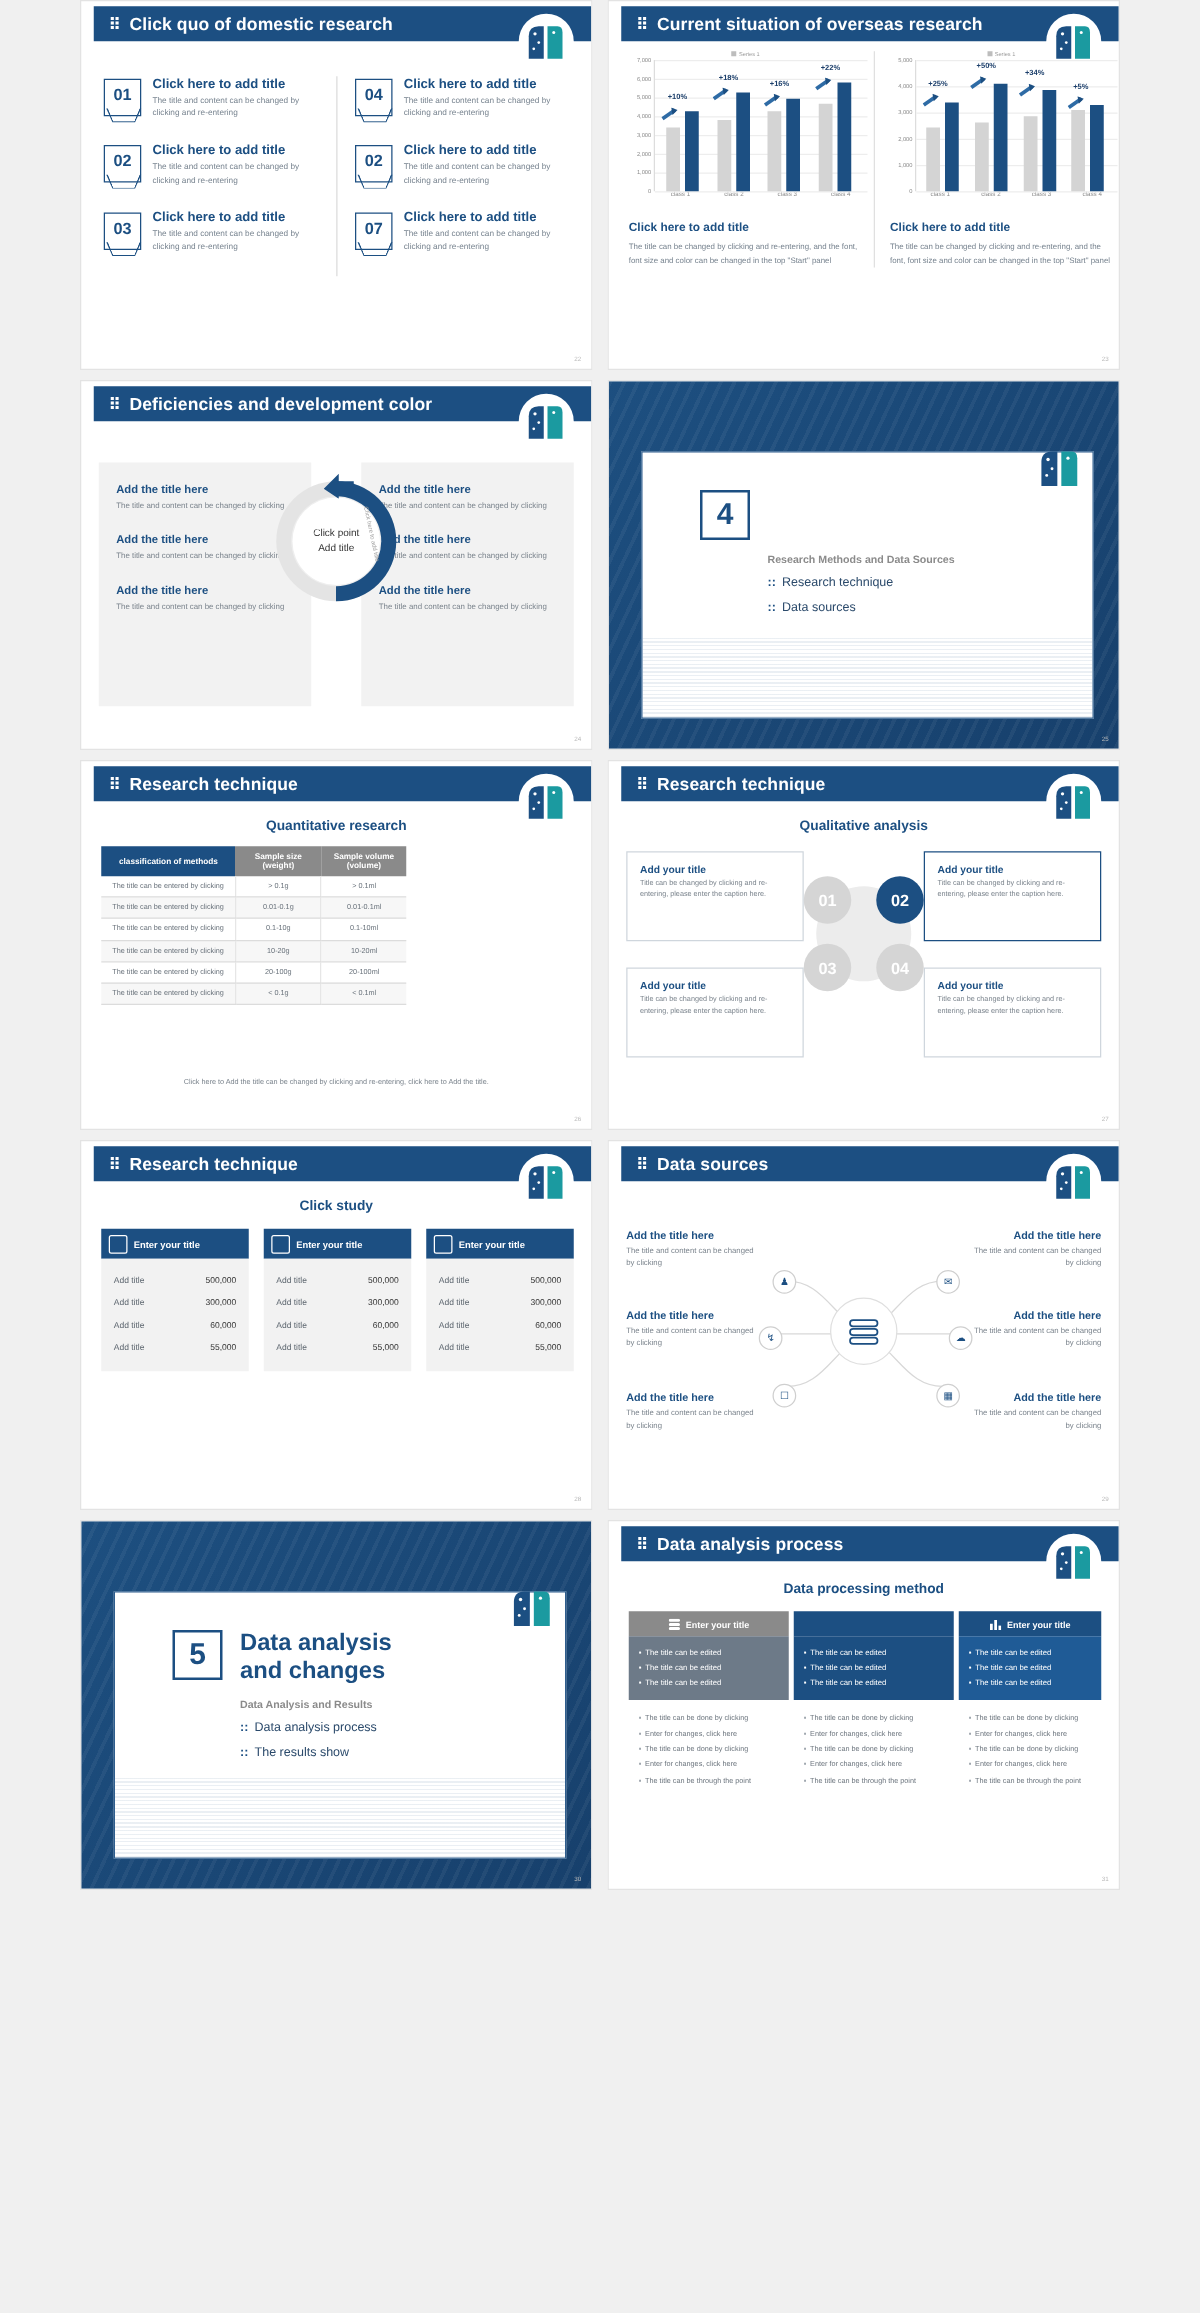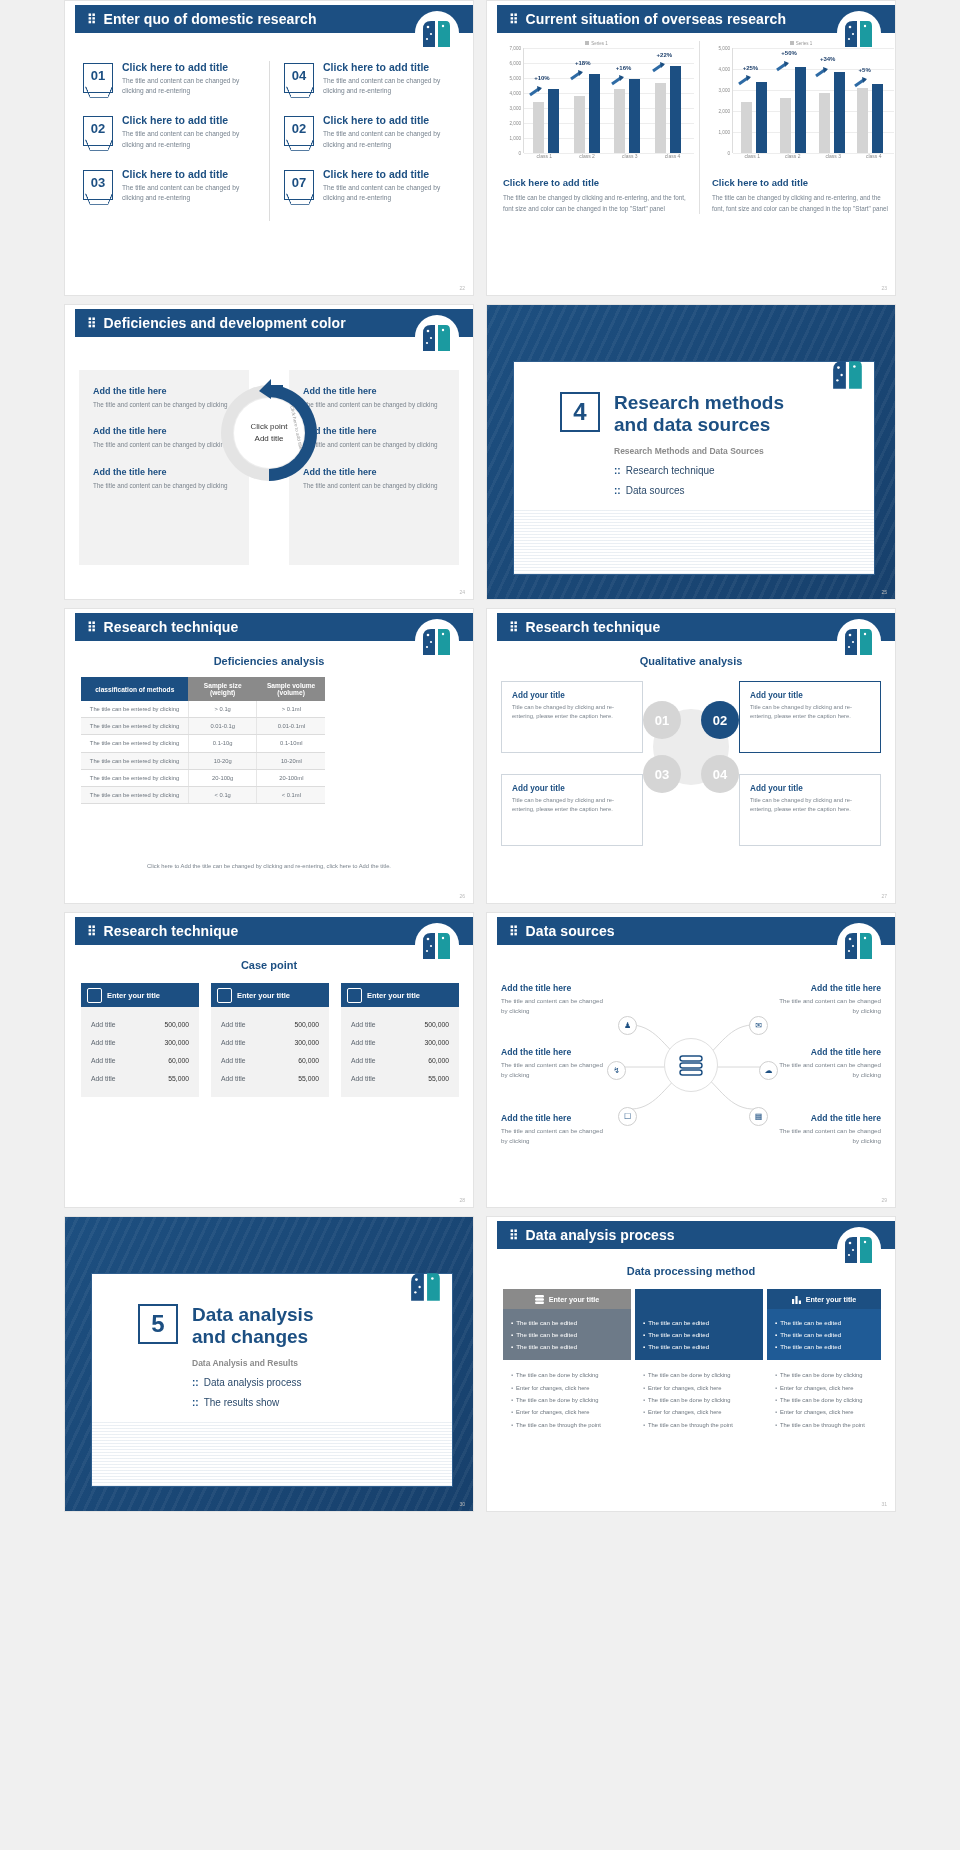--- a/index.html
+++ b/index.html
@@ -148,21 +148,21 @@
   .dp-bl b{font-weight:normal;color:#9aa2aa;margin-right:3px;}
 </style>
 </head>
 <body>
 
 <div class="grid">
 
   <div class="slide">
     <div class="hdr">
       <span class="dots">⠿</span>
-      <h1>Enter quo of domestic research</h1>
+      <h1>Click quo of domestic research</h1>
     </div>
     <div class="logo">
       <div class="bgc"></div>
       <svg width="32" height="30" viewBox="0 0 32 30">
         <path d="M2 28 L2 10 Q2 2 10 2 L14 2 L14 28 Z" fill="#1c4f82"></path>
         <path d="M17 2 L25 2 Q29 2 29 7 L29 28 L17 28 Z" fill="#1b9aa0"></path>
         <path d="M3 27 L13 6 L13 27 Z" fill="#fff" opacity="0"></path>
         <circle cx="7" cy="8" r="1.3" fill="#fff"></circle>
           <circle cx="10" cy="15" r="1.1" fill="#fff"></circle>
         <circle cx="6" cy="20" r="1.1" fill="#fff"></circle>
@@ -451,24 +451,20 @@
       <div class="curvetxt" style="right:-2px;top:40px;transform:rotate(78deg);color:#9d9d9d">Click here to add title</div>
     </div>
     <div class="pg">24</div>
   </div>
 
   <div class="slide">
     <div class="cover"></div>
     <div class="cover-card">
       <div style="display:flex;align-items:flex-start;">
         <div class="numbox">4</div>
-        <div>
-          <div class="cv-t">Research methods</div><br>
-          <div class="cv-t">and data sources</div>
-        </div>
       </div>
       <div class="cv-s">Research Methods and Data Sources</div>
       <div class="cv-li"><b>::</b><span>Research technique</span></div>
       <div class="cv-li"><b>::</b><span>Data sources</span></div>
     </div>
     <div class="logo" style="right:26px;top:46px">
       <svg width="34" height="32" viewBox="0 0 32 30">
         <path d="M2 28 L2 10 Q2 2 10 2 L14 2 L14 28 Z" fill="#1c4f82"></path>
         <path d="M17 2 L25 2 Q29 2 29 7 L29 28 L17 28 Z" fill="#1b9aa0"></path>
         <circle cx="7" cy="8" r="1.3" fill="#fff"></circle>
@@ -489,21 +485,21 @@
       <div class="bgc"></div>
       <svg width="32" height="30" viewBox="0 0 32 30">
         <path d="M2 28 L2 10 Q2 2 10 2 L14 2 L14 28 Z" fill="#1c4f82"></path>
         <path d="M17 2 L25 2 Q29 2 29 7 L29 28 L17 28 Z" fill="#1b9aa0"></path>
         <circle cx="7" cy="8" r="1.3" fill="#fff"></circle>
           <circle cx="10" cy="15" r="1.1" fill="#fff"></circle>
         <circle cx="6" cy="20" r="1.1" fill="#fff"></circle>
           <circle cx="22" cy="7" r="1.2" fill="#fff"></circle>
       </svg>
     </div>
-    <div class="sect-t">Deficiencies analysis</div>
+    <div class="sect-t">Quantitative research</div>
     <table class="q">
       <thead>
           <tr>
         <th style="width:44%">classification of methods</th>
         <th style="width:28%">Sample size (weight)</th>
         <th style="width:28%">Sample volume (volume)</th>
       </tr>
         </thead>
       <tbody>
         <tr>
@@ -596,21 +592,21 @@
       <div class="bgc"></div>
       <svg width="32" height="30" viewBox="0 0 32 30">
         <path d="M2 28 L2 10 Q2 2 10 2 L14 2 L14 28 Z" fill="#1c4f82"></path>
         <path d="M17 2 L25 2 Q29 2 29 7 L29 28 L17 28 Z" fill="#1b9aa0"></path>
         <circle cx="7" cy="8" r="1.3" fill="#fff"></circle>
           <circle cx="10" cy="15" r="1.1" fill="#fff"></circle>
         <circle cx="6" cy="20" r="1.1" fill="#fff"></circle>
           <circle cx="22" cy="7" r="1.2" fill="#fff"></circle>
       </svg>
     </div>
-    <div class="sect-t">Case point</div>
+    <div class="sect-t">Click study</div>
 
     <div class="card" style="left:16px">
       <div class="card-h">
         <span class="ic"></span>
         <span>Enter your title</span>
       </div>
       <div class="card-b">
         <div class="crow">
             <span>Add title</span>
             <b>500,000</b>

